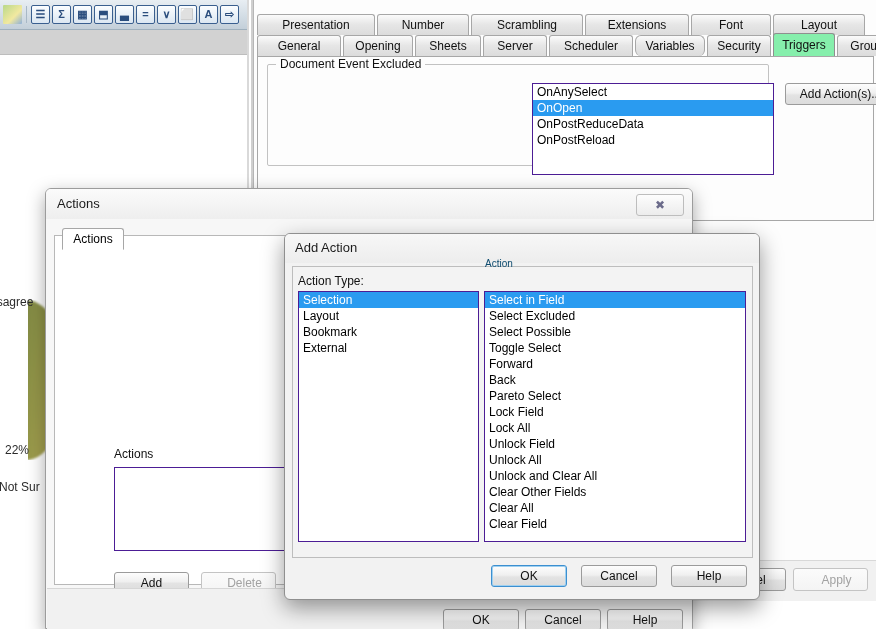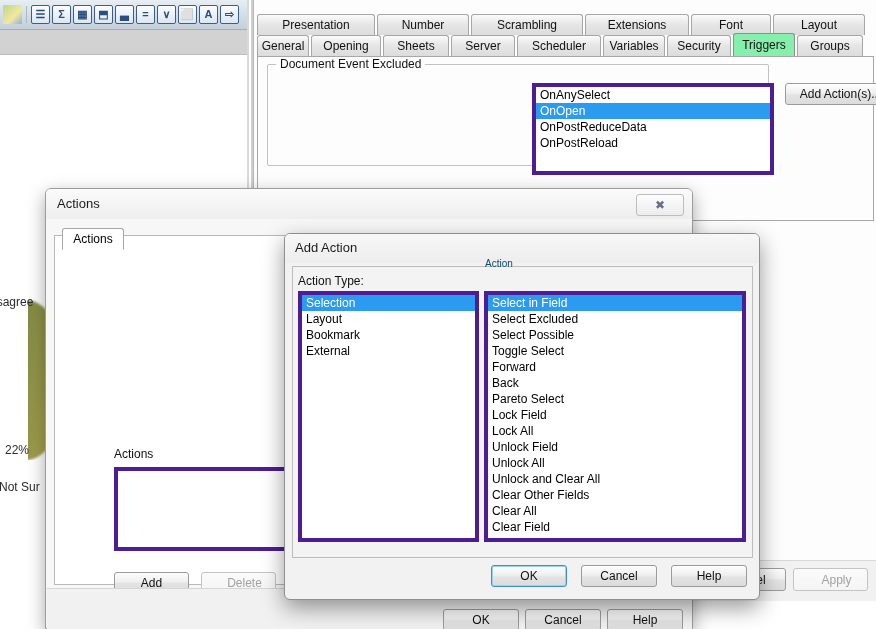--- a/index.html
+++ b/index.html
@@ -57,21 +57,21 @@
   #tabrow2{top:35px;}
 
   #tabpane{position:absolute;left:3px;top:56px;width:617px;height:165px;background:#fdfdfd;
     border:1px solid #a7a7a7;border-top:1px solid #a7a7a7;box-sizing:border-box;}
 
   .groupbox{position:absolute;border:1px solid #c2c2c2;border-radius:2px;}
   .groupbox .gtitle{position:absolute;top:-8px;left:8px;background:#fdfdfd;padding:0 4px;font-size:12px;color:#111;}
 
   #trig-group{left:13px;top:64px;width:500px;height:100px;}
 
-  .listbox{background:#fff;border:4px solid #4c1d95;box-sizing:border-box;overflow:hidden;}
+  .listbox{background:#fff;border:1px solid #4c1d95;box-sizing:border-box;overflow:hidden;}
   .listitem{height:16px;line-height:16px;padding-left:4px;font-size:12px;color:#000;white-space:nowrap;}
   .listitem.sel{background:#2a9bf0;color:#fff;}
 
   #trig-list{position:absolute;left:278px;top:83px;width:242px;height:92px;}
 
   .btn{background:linear-gradient(180deg,#fdfdfd 0%,#f0f0f0 45%,#e3e3e3 55%,#dcdcdc 100%);
     border:1px solid #9b9b9b;border-radius:3px;font-size:12px;color:#111;
     display:flex;align-items:center;justify-content:center;box-sizing:border-box;cursor:default;}
   .btn.disabled{color:#a2a2a2;border-color:#c4c4c4;
     background:linear-gradient(180deg,#fbfbfb 0%,#f4f4f4 100%);padding-left:12px;}
@@ -179,36 +179,36 @@
         <span>Extensions</span>
       </div>
       <div class="tab" style="width: 80px;">
         <span>Font</span>
       </div>
       <div class="tab" style="width: 92px;">
         <span>Layout</span>
       </div>
     </div>
   <div class="tabrow" id="tabrow2">
-      <div class="tab" style="width: 52px;">
+      <div class="tab" style="width: 84px;">
         <span>General</span>
       </div>
       <div class="tab" style="width: 70px;">
         <span>Opening</span>
       </div>
       <div class="tab" style="width: 66px;">
         <span>Sheets</span>
       </div>
       <div class="tab" style="width: 64px;">
         <span>Server</span>
       </div>
       <div class="tab" style="width: 84px;">
         <span>Scheduler</span>
       </div>
-      <div class="tab" style="width: 62px;">
+      <div class="tab" style="width: 70px; border-radius: 6px;">
         <span>Variables</span>
       </div>
       <div class="tab" style="width: 64px;">
         <span>Security</span>
       </div>
       <div class="tab sel" style="width: 62px;">
         <span>Triggers</span>
       </div>
       <div class="tab" style="width: 66px;">
         <span>Groups</span>

